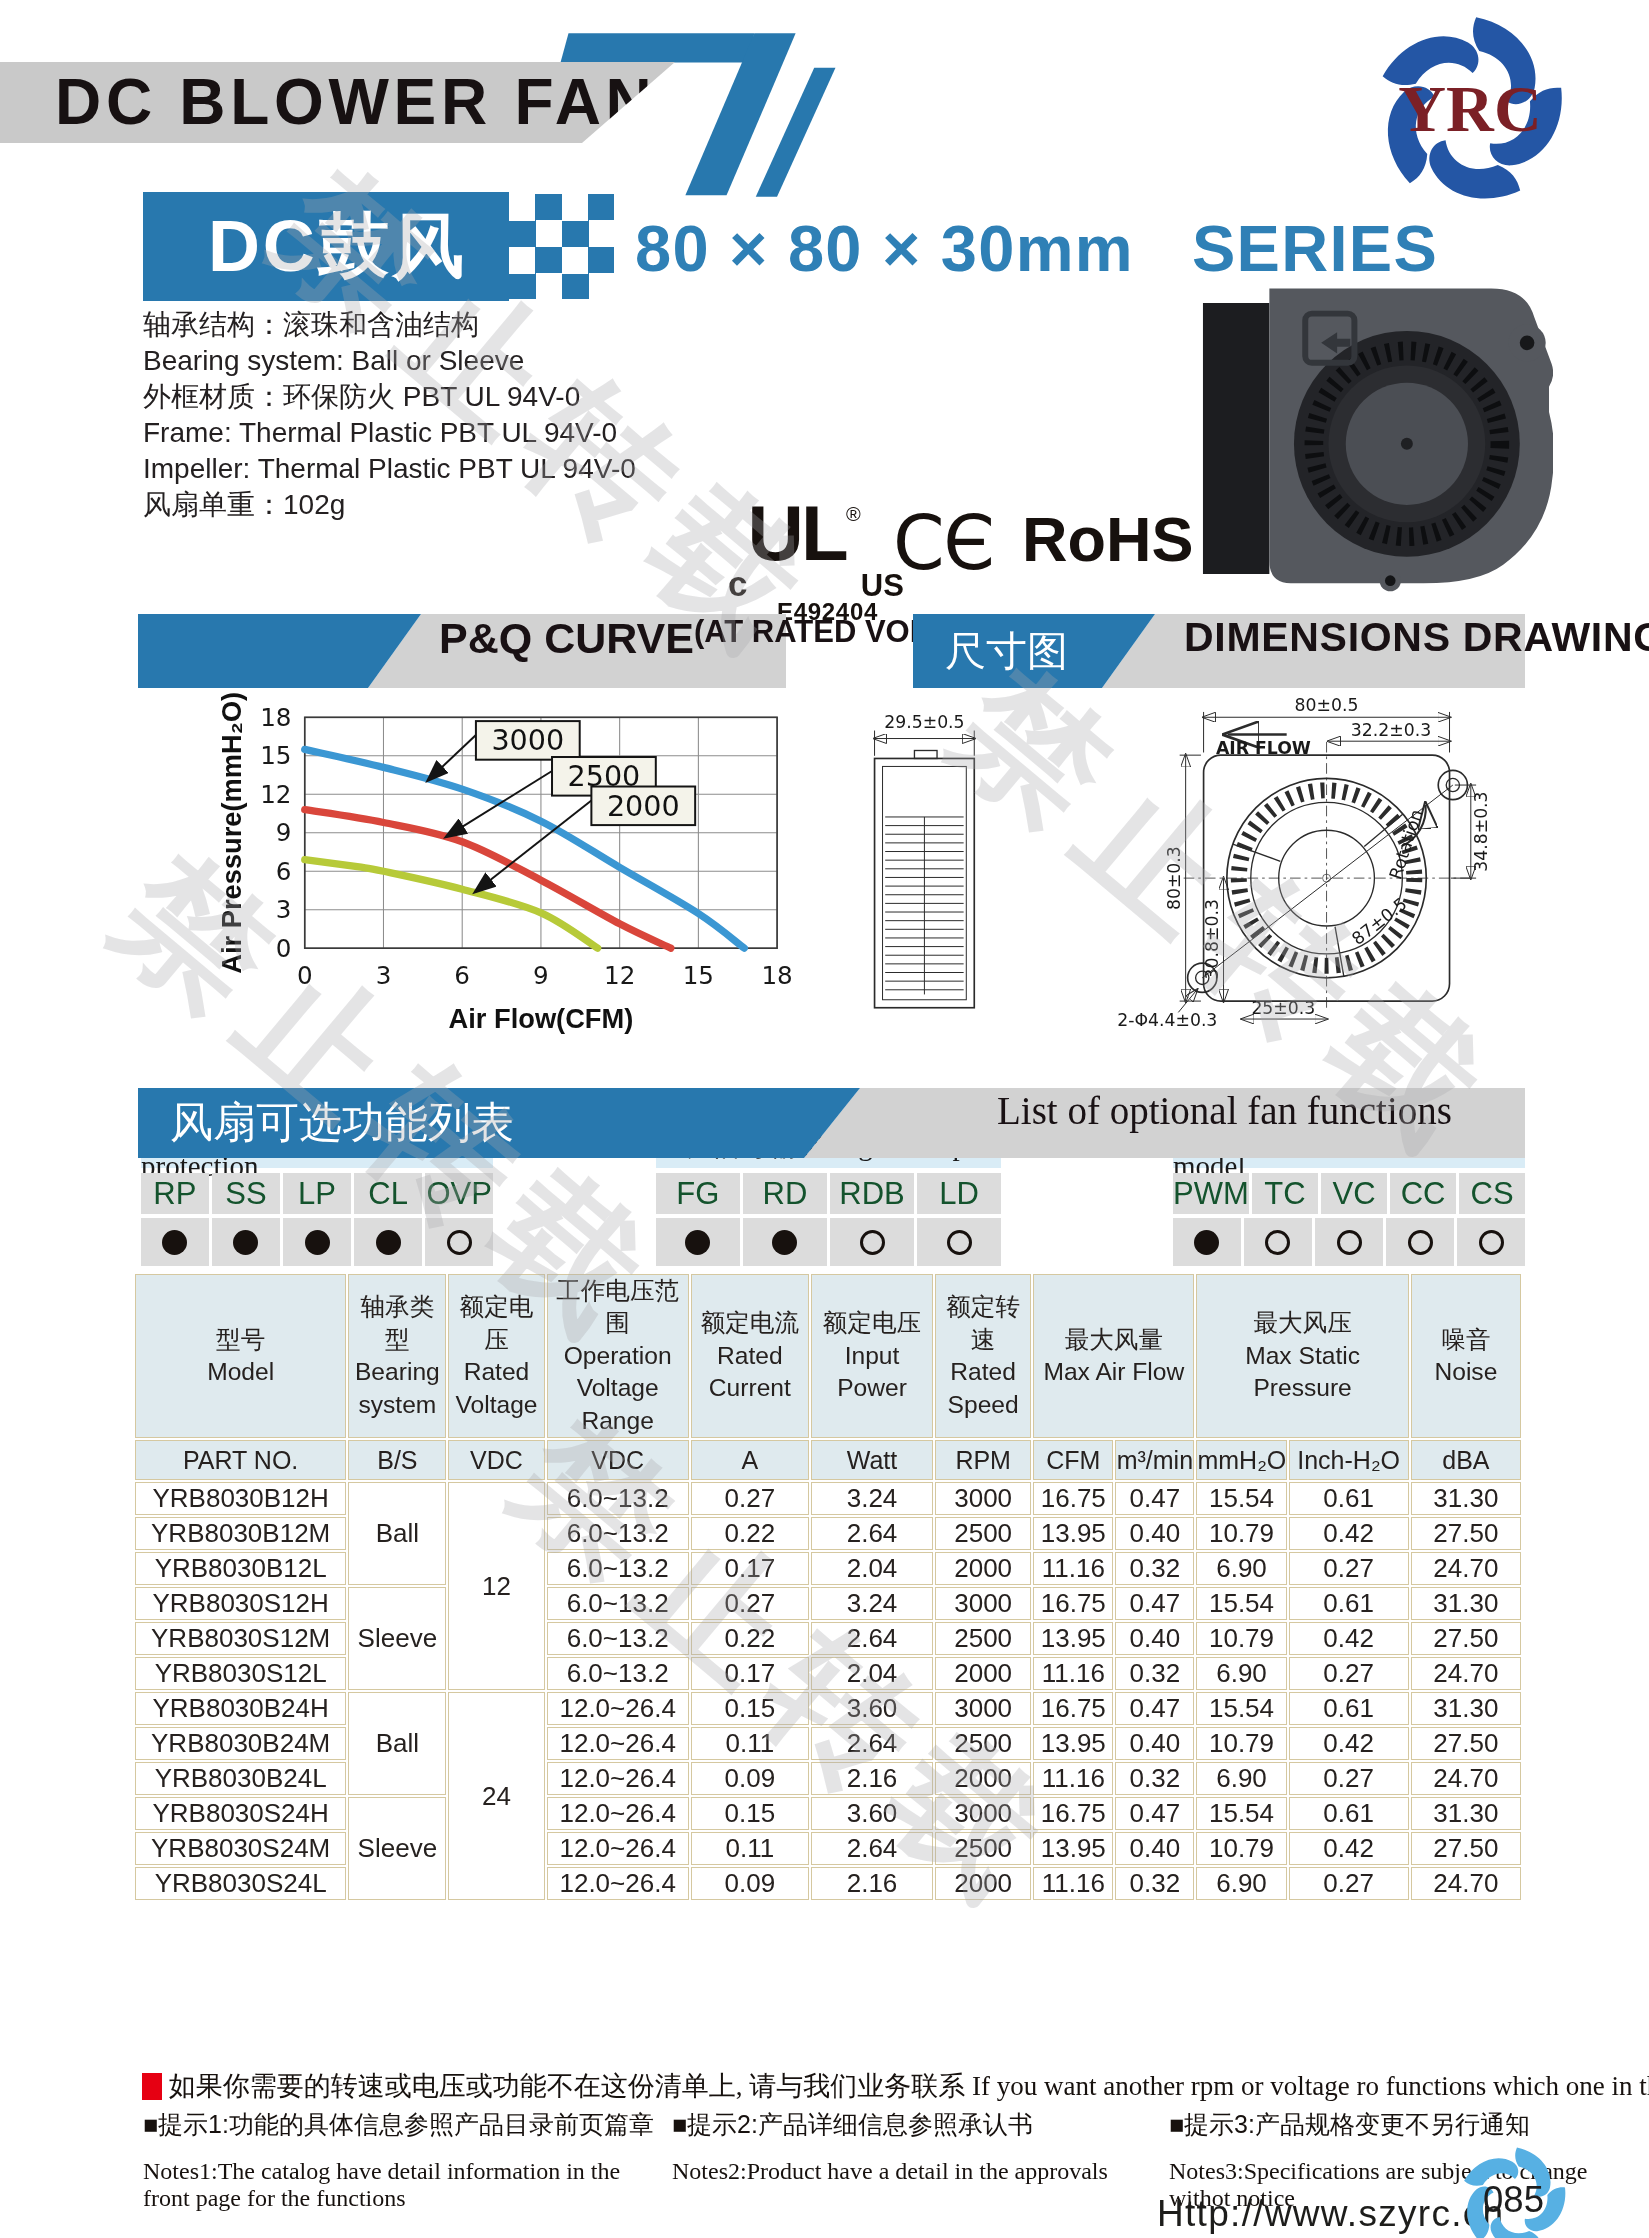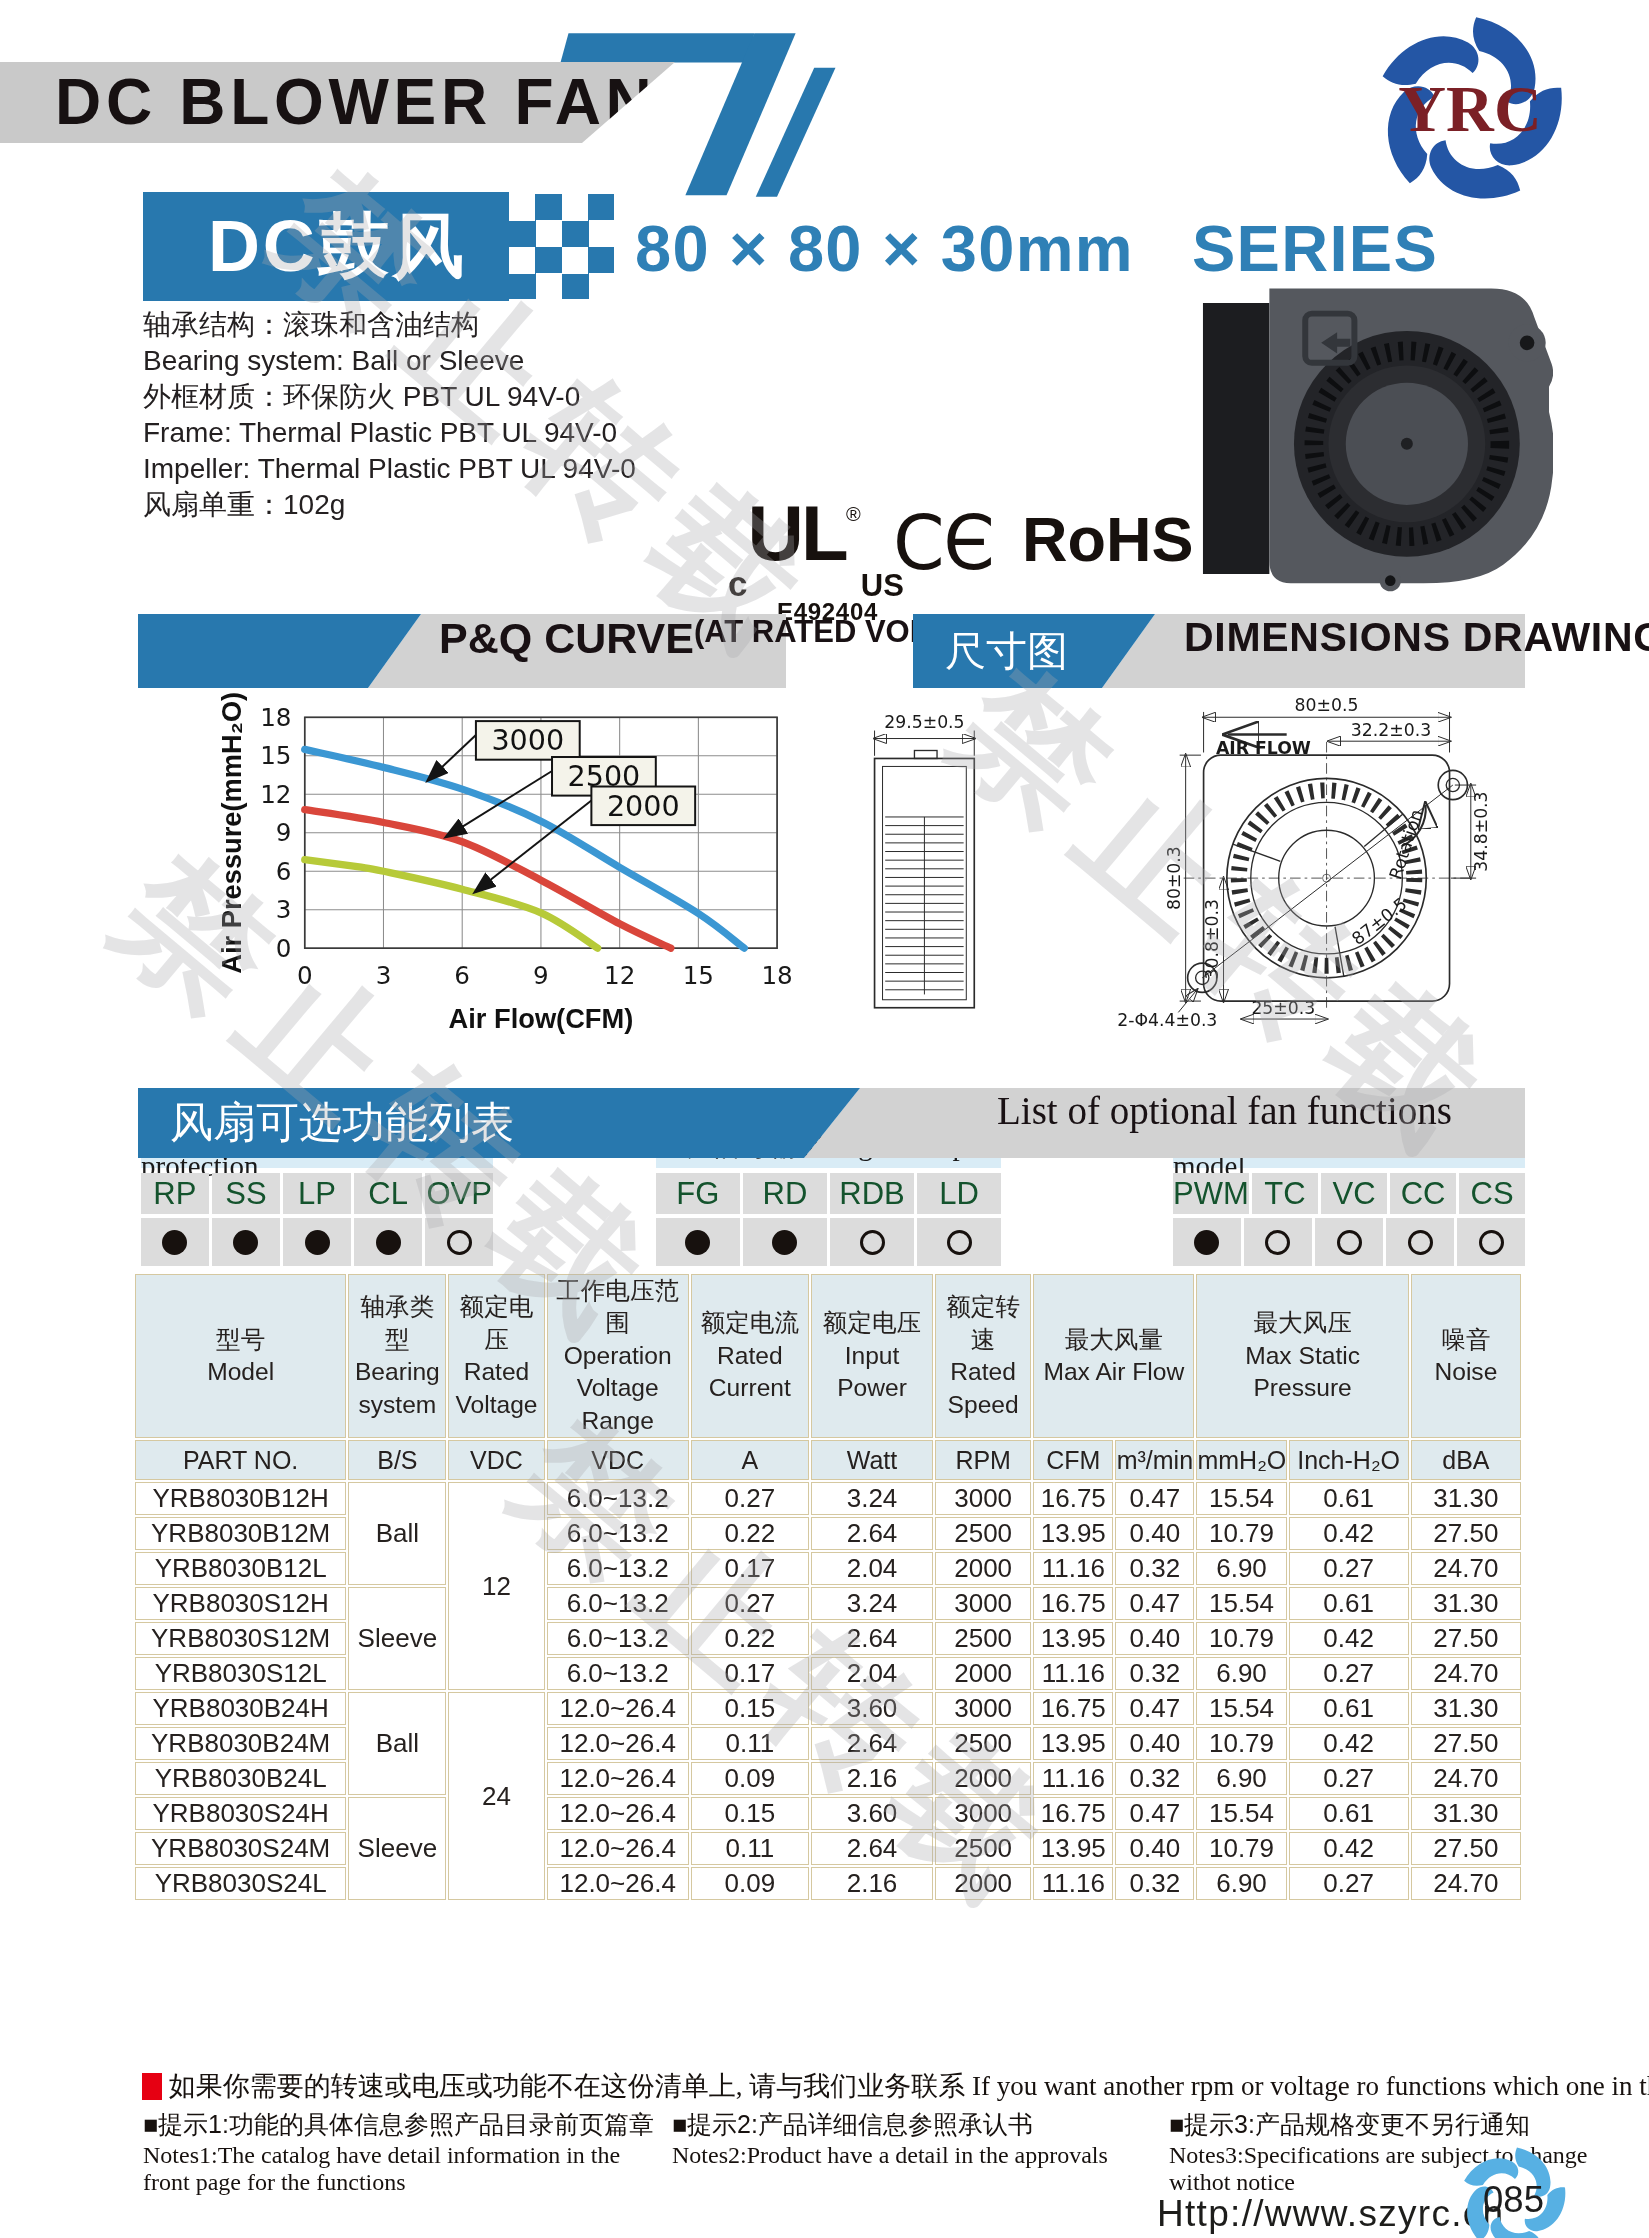--- a/index.html
+++ b/index.html
@@ -86,21 +86,21 @@
   #spec-table .hrow1 th{height:100px;font-size:24.6px;line-height:1.32}
   #spec-table .hrow2 th{height:40px;font-size:25px}
   #spec-table tbody td{height:31px;font-size:26px;background:#fff}
 
   
   #note-main{position:absolute;left:142px;top:2068px;display:flex;align-items:center;font-size:27px;color:#17110e;
       font-family:"Liberation Serif",serif;white-space:nowrap}
   #note-main .rsq{width:20px;height:27px;background:var(--red);margin-right:6.7px;flex:none}
   .note-col{position:absolute;top:2108px;color:#17110e}
   .note-col .cn{font-size:25px;font-family:"Liberation Sans",sans-serif}
-  .note-col .en{font-size:24px;margin-top:1px;font-family:"Liberation Serif",serif}
+  .note-col .en{font-size:24px;margin-top:17px;font-family:"Liberation Serif",serif}
   #url{position:absolute;left:1157px;top:2193px;font-size:37px;color:#1d1d1b;letter-spacing:1.3px}
   #page-badge{position:absolute;left:1457px;top:2144px;width:113px;height:113px}
 </style>
 </head>
 <body>
 
 <div id="page">
 
   <div class="wm" style="left:359px;top:133px">禁止转载</div>
   <div class="wm" style="left:1038px;top:632px">禁止转载</div>

